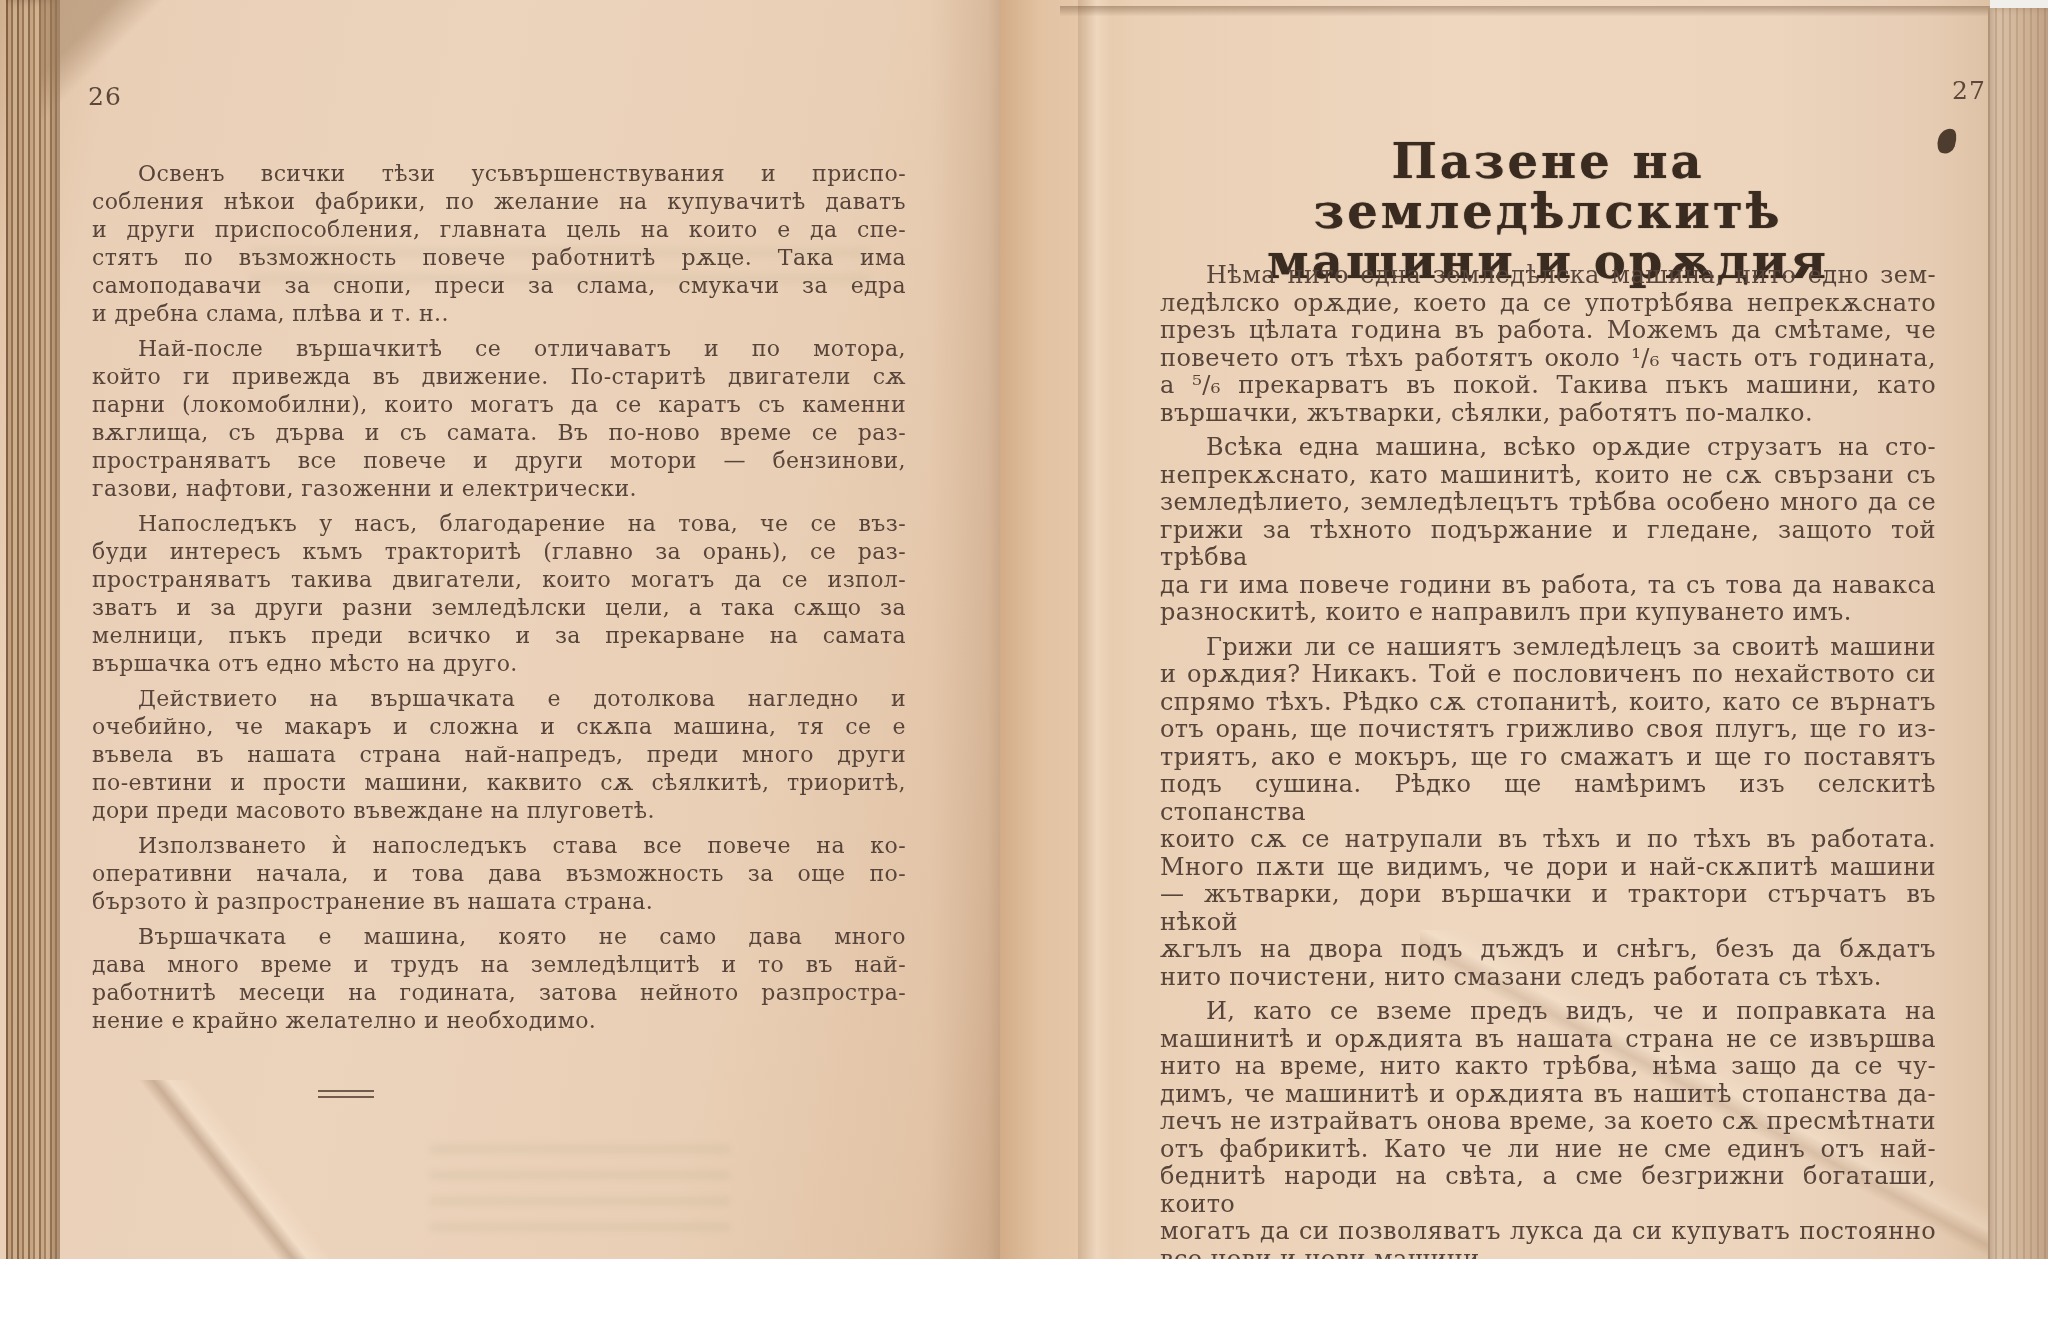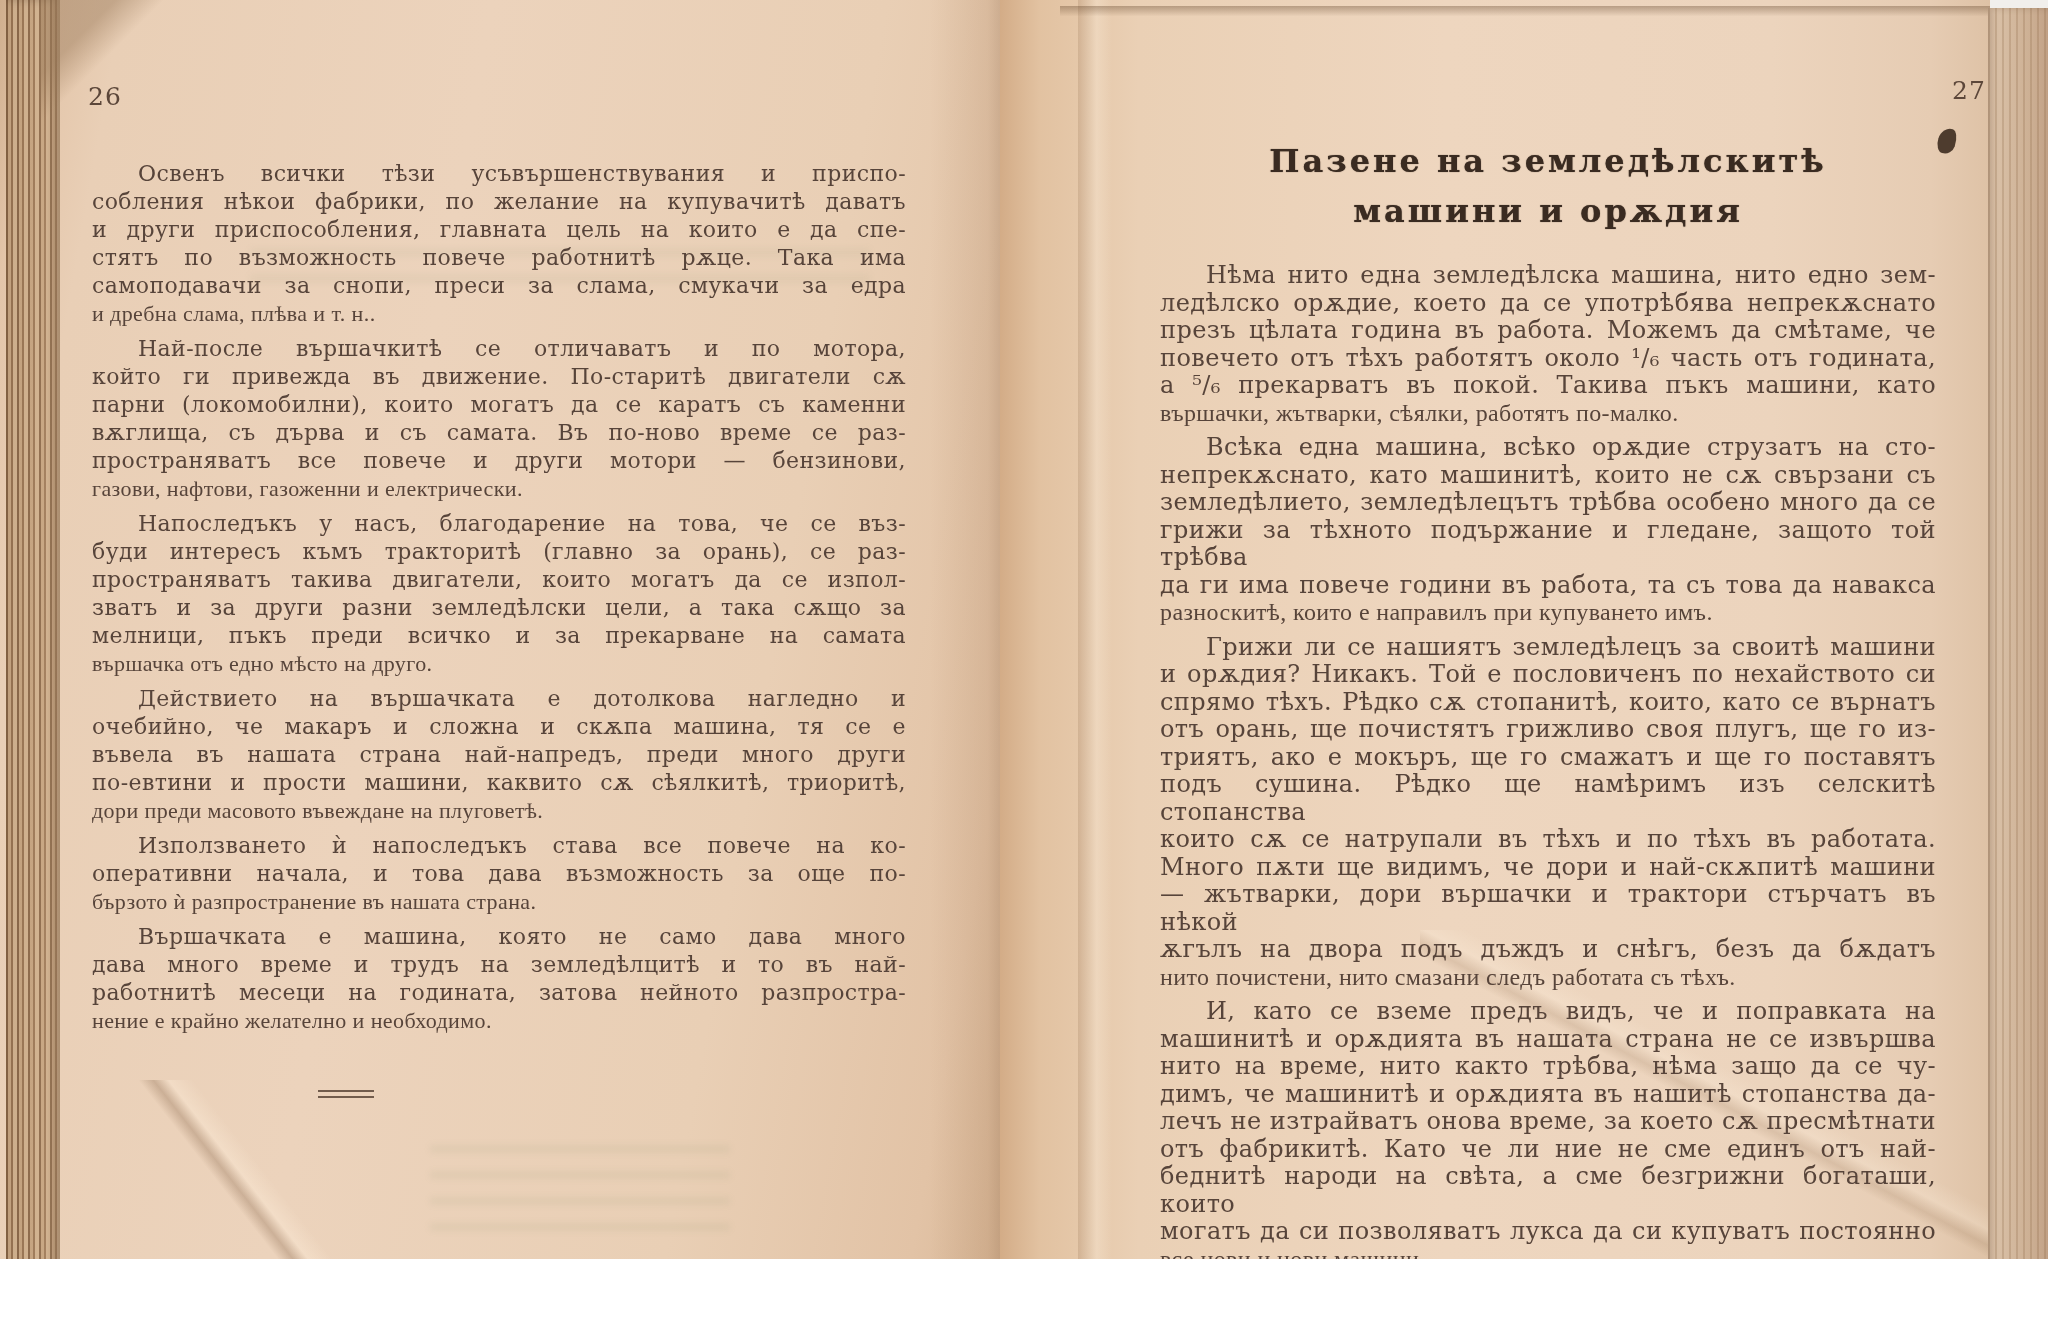--- a/index.html
+++ b/index.html
@@ -90,36 +90,36 @@
   
   .pageno{
     position:absolute;color:#5c473a;font-size:25px;letter-spacing:1px;
   }
   .pageno-left{left:88px;top:82px;}
   .pageno-right{left:952px;top:76px;}
 
   .heading{
     position:absolute;left:160px;top:136px;width:776px;
     margin:0;text-align:center;
-    font-size:32px;line-height:50px;font-weight:700;
+    font-size:48px;line-height:50px;font-weight:700;
     color:#3a2b21;letter-spacing:3px;
     text-shadow:0 0 1px rgba(58,43,33,.8);
   }
 
   .text-col{position:absolute;color:#57443a;}
   .text-col-left{left:92px;top:160px;width:814px;font-size:22px;line-height:28px;}
   .text-col-right{left:160px;top:262px;width:776px;font-size:24px;line-height:27.5px;}
 
   .para{margin:0 0 7px 0;}
   .line{
     text-align:justify;text-align-last:justify;
     letter-spacing:.4px;white-space:normal;
   }
   .line.first{text-indent:46px;}
-  .line.last{text-align-last:left;font-family:Liberation Serif, serif;}
+  .line.last{text-align-last:left;}
 
   .divider{
     position:absolute;left:318px;top:1090px;width:56px;height:4px;
     border-top:2px solid rgba(92,71,56,.85);
     border-bottom:2px solid rgba(92,71,56,.85);
   }
 </style>
 </head>
 <body>
 

